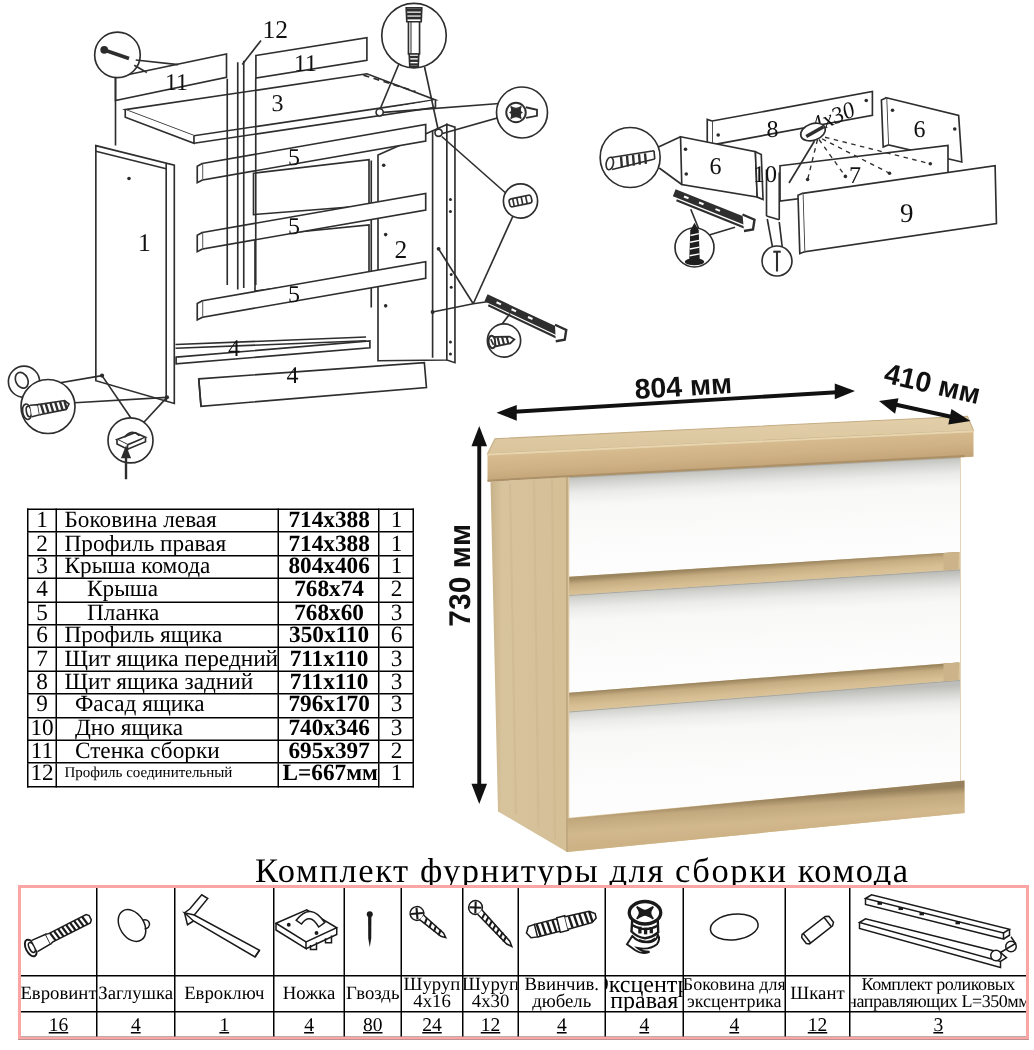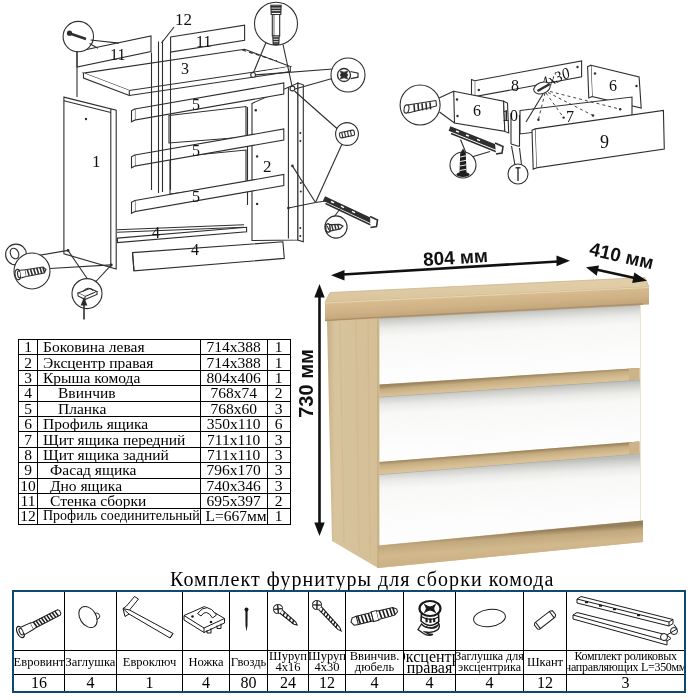--- a/index.html
+++ b/index.html
@@ -4,30 +4,30 @@
 <style>
 html,body{margin:0;padding:0;background:#fff;}
 *{-webkit-font-smoothing:antialiased;}
 #page{position:relative;width:689px;height:700px;background:#fff;font-family:"Liberation Serif",serif;overflow:hidden;}
 #page svg.main{position:absolute;left:0;top:0;}
 
 #pt{position:absolute;left:18px;top:339px;border-collapse:collapse;table-layout:fixed;}
 #pt td{border:1px solid #000;height:14.4px;padding:0;font-size:15.5px;line-height:14px;overflow:hidden;white-space:nowrap;color:#000;}
 #pt td.n{text-align:center;}
 #pt td.nm{padding-left:5px;}
-#pt td.sz{text-align:center;}
+#pt td.sz{text-align:center;font-weight:bold;}
 #pt td.q{text-align:center;}
 
-#hw{position:absolute;left:12px;top:590px;border:2px solid #0c4a6e;background:#000;display:grid;
+#hw{position:absolute;left:12px;top:590px;border:2px solid #fca5a5;background:#000;display:grid;
   grid-template-columns:50px 51px 65px 46px 37px 40px 36px 57px 51px 67px 42px 117px;
   grid-template-rows:57.5px 23px 16.5px;gap:1px;}
 #hw div.c{background:#fff;display:flex;align-items:center;justify-content:center;overflow:hidden;flex-direction:column;color:#000;}
 #hw div.nm{font-size:12.5px;line-height:11px;white-space:nowrap;}
-#hw div.q{font-size:16px;}
-#title{position:absolute;left:170px;top:568px;font-size:20px;letter-spacing:1.05px;color:#000;white-space:nowrap;}
+#hw div.q{font-size:13px;text-decoration:underline;}
+#title{position:absolute;left:170px;top:568px;font-size:23px;letter-spacing:1.05px;color:#000;white-space:nowrap;}
 </style>
 </head>
 <body>
 <div id="page">
 <svg class="main" width="689" height="700" viewBox="0 0 689 700">
 
 <defs>
   <linearGradient id="gtop" x1="0" y1="0" x2="0" y2="1">
     <stop offset="0" stop-color="#e2cfa9"></stop>
           <stop offset="1" stop-color="#d9c49c"></stop>
@@ -429,33 +429,33 @@
       </colgroup>
 <tbody>
         <tr>
           <td class="n">1</td>
           <td class="nm">Боковина левая</td>
           <td class="sz">714х388</td>
           <td class="q">1</td>
         </tr>
 <tr>
           <td class="n">2</td>
-          <td class="nm">Эксцентр правая</td>
+          <td class="nm">Профиль правая</td>
           <td class="sz">714х388</td>
           <td class="q">1</td>
         </tr>
 <tr>
           <td class="n">3</td>
           <td class="nm">Крыша комода</td>
           <td class="sz">804х406</td>
           <td class="q">1</td>
         </tr>
 <tr>
           <td class="n">4</td>
-          <td class="nm" style="padding-left:20px">Ввинчив</td>
+          <td class="nm" style="padding-left:20px">Крыша</td>
           <td class="sz">768х74</td>
           <td class="q">2</td>
         </tr>
 <tr>
           <td class="n">5</td>
           <td class="nm" style="padding-left:20px">Планка</td>
           <td class="sz">768х60</td>
           <td class="q">3</td>
         </tr>
 <tr>
@@ -489,22 +489,22 @@
           <td class="q">3</td>
         </tr>
 <tr>
           <td class="n">11</td>
           <td class="nm" style="padding-left:12px">Стенка сборки</td>
           <td class="sz">695х397</td>
           <td class="q">2</td>
         </tr>
 <tr>
           <td class="n">12</td>
-          <td class="nm" style="font-size:14px">Профиль соединительный</td>
-          <td class="sz" style="text-align:right;padding-left:2px">L=667мм</td>
+          <td class="nm" style="font-size:10px">Профиль соединительный</td>
+          <td class="sz" style="text-align:left;padding-left:2px">L=667мм</td>
           <td class="q">1</td>
         </tr>
 </tbody>
     </table>
 <div id="title">Комплект фурнитуры для сборки комода</div>
 
 <div id="hw">
 <div class="c">
         <svg width="50" height="56" viewBox="0 0 50 56">
 
@@ -707,21 +707,21 @@
       </div>
 <div class="c nm">
         <span>Ввинчив.</span>
         <span>дюбель</span>
       </div>
 <div class="c nm" style="font-size:16px">
         <span>Эксцентр.</span>
         <span>правая</span>
       </div>
 <div class="c nm" style="font-size:12px">
-        <span>Заглушка для</span>
+        <span>Боковина для</span>
         <span>эксцентрика</span>
       </div>
 <div class="c nm">
         <span>Шкант</span>
       </div>
 <div class="c nm" style="font-size:12px;letter-spacing:-0.3px">
         <span>Комплект роликовых</span>
         <span>направляющих L=350мм</span>
       </div>
 <div class="c q">16</div>

